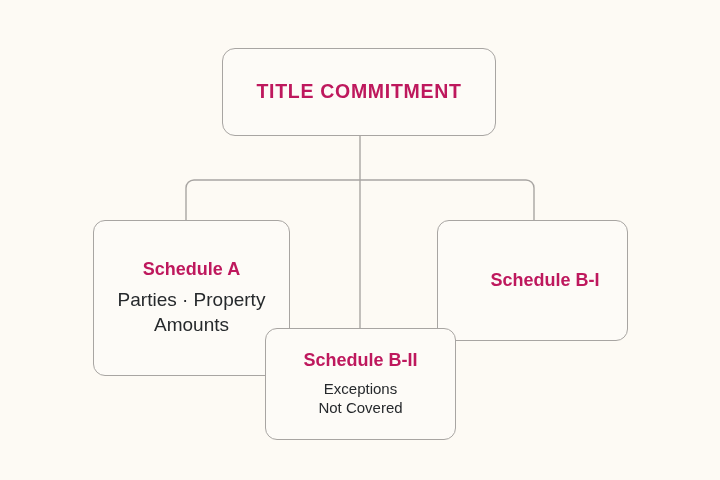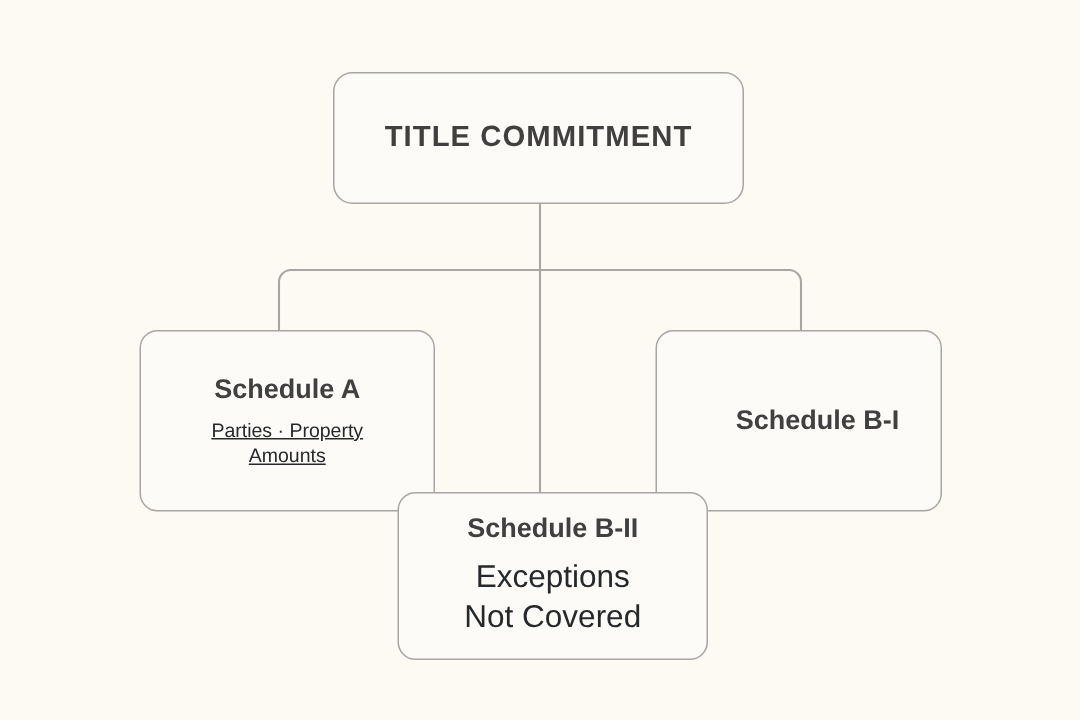--- a/index.html
+++ b/index.html
@@ -35,21 +35,21 @@
     border-radius: 12px;
     display: flex;
     flex-direction: column;
     align-items: center;
     justify-content: center;
     text-align: center;
     z-index: 2;
   }
   .node-title {
     font-weight: bold;
-    color: #404040;
+    color: #be185d;
     line-height: 1.2;
   }
   .node-sub {
     color: #26292c;
     line-height: 1.32;
     white-space: pre-line;
   }
 
   
   #node-root {
@@ -62,54 +62,53 @@
   #node-root .node-title {
     font-size: 19.5px;
     letter-spacing: 0.7px;
   }
 
   
   #node-schedule-a {
     left: 93px;
     top: 220px;
     width: 197px;
-    height: 121px;
+    height: 156px;
   }
   #node-schedule-a .node-title { font-size: 18px; }
   #node-schedule-a .node-sub {
-    font-size: 13px;
+    font-size: 19px;
     margin-top: 7px;
-    text-decoration: underline;
   }
 
   
   #node-schedule-b1 {
     left: 437px;
     top: 220px;
     width: 191px;
     height: 121px;
     padding-left: 25px;
   }
   #node-schedule-b1 .node-title { font-size: 18px; }
   #node-schedule-b1 .node-sub {
     font-size: 15px;
     margin-top: 7px;
   }
 
   
   #node-schedule-b2 {
     left: 265px;
     top: 328px;
-    width: 207px;
+    width: 191px;
     height: 112px;
     z-index: 3;
   }
   #node-schedule-b2 .node-title { font-size: 18px; }
   #node-schedule-b2 .node-sub {
-    font-size: 21px;
+    font-size: 15px;
     margin-top: 7px;
   }
 </style>
 </head>
 <body>
 
 <div id="diagram-canvas">
 
   <svg class="connectors" viewBox="0 0 720 480" width="720" height="480" aria-hidden="true">
 

